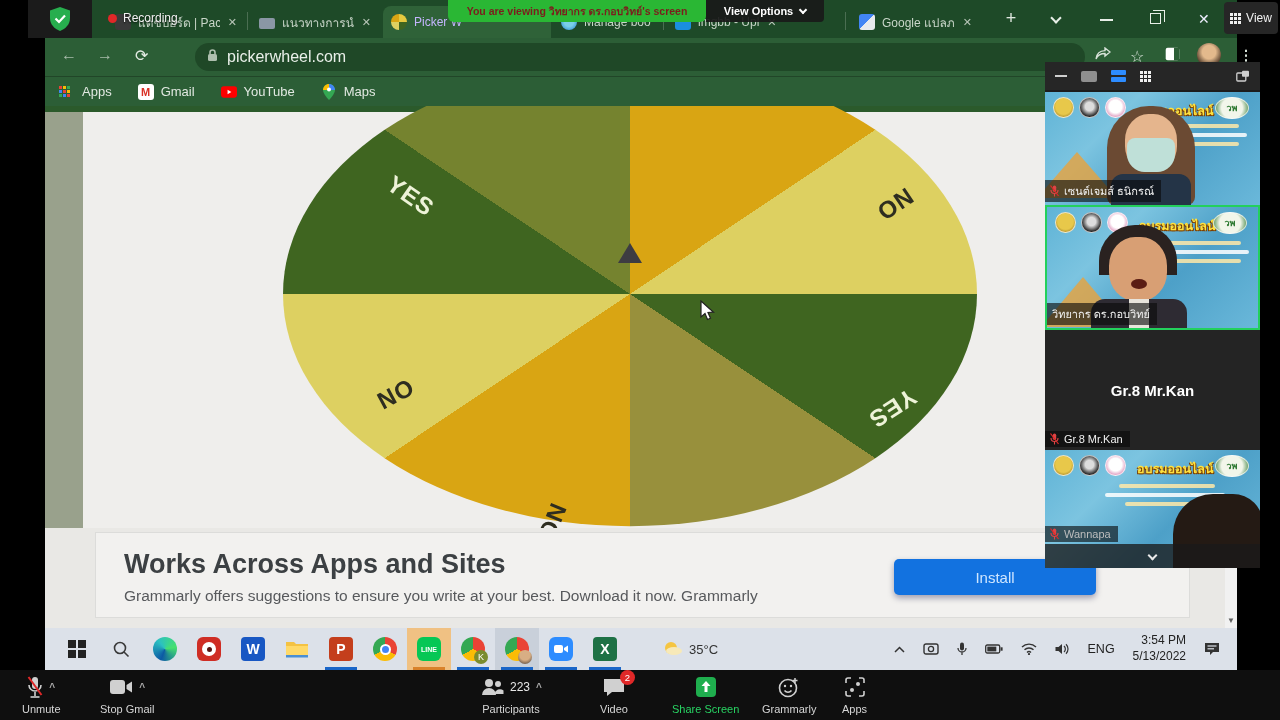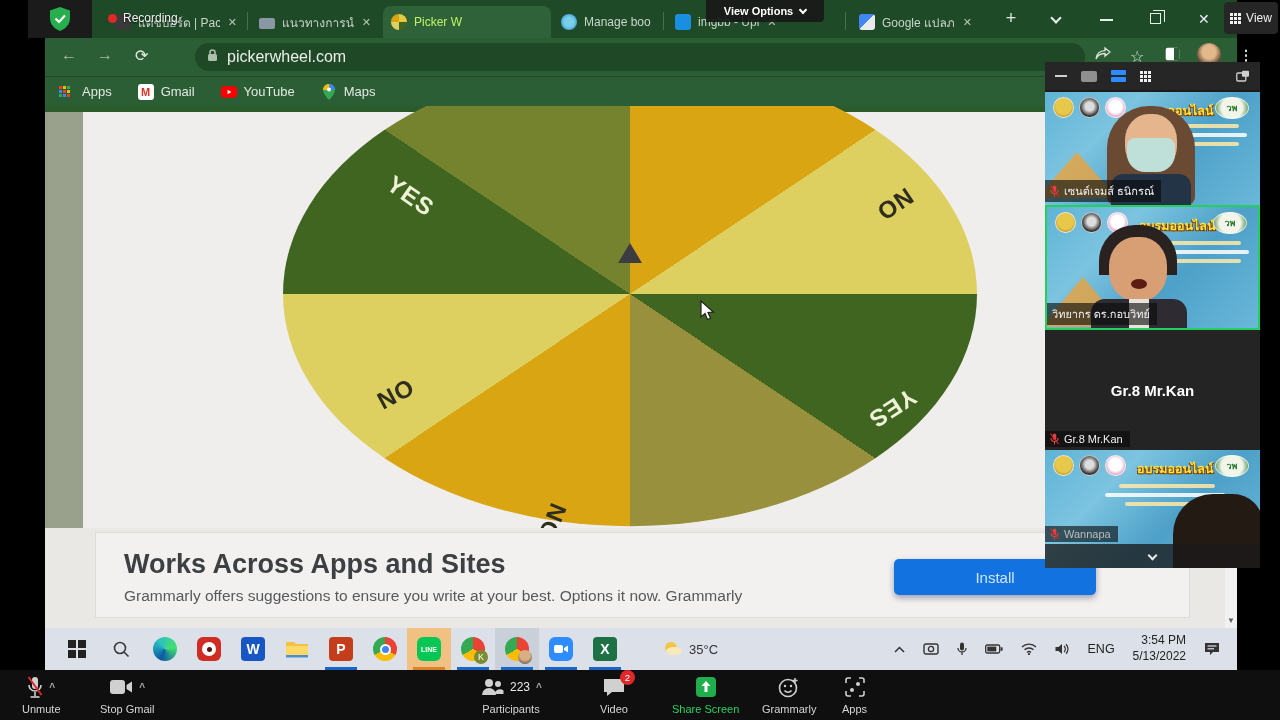--- a/index.html
+++ b/index.html
@@ -8,21 +8,21 @@
   #screen { position:absolute; inset:0; width:1280px; height:720px; background:#000; }
   .abs { position:absolute; }
 
   
   #tabstrip { left:45px; top:0; width:1192px; height:38px; background:#1e4a28; }
   .tab { position:absolute; top:6px; height:32px; display:flex; align-items:center;
          padding:0 8px; color:#c9d6c9; font-size:12px; border-radius:8px 8px 0 0; }
   .tab .favicon { width:16px; height:16px; margin-right:7px; flex:0 0 16px; border-radius:3px; }
   .tab .tab-label { white-space:nowrap; overflow:hidden; max-width:92px; }
   .tab .tab-close { margin-left:8px; color:#b9c6b9; font-size:11px; }
-  .tab.active { background:#2f6238; color:#bef264; }
+  .tab.active { background:#2f6238; color:#c4b5fd; }
   .tab-sep { position:absolute; top:12px; width:1px; height:18px; background:#4b6e52; }
   #new-tab-btn { left:955px; top:8px; width:22px; height:22px; color:#dfe7df; font-size:18px;
                  text-align:center; line-height:21px; }
 
   #toolbar { left:45px; top:38px; width:1192px; height:38px; background:#2c5e36; }
   .nav-ic { position:absolute; top:8px; font-size:16px; color:#a9bcab; }
   #addressbar { position:absolute; left:150px; top:5px; width:890px; height:28px;
                 background:#1f4827; border-radius:14px; display:flex; align-items:center;
                 padding:0 12px; }
   #addressbar .lock { margin-right:9px; }
@@ -288,21 +288,21 @@
     <span class="wheel-label wl-light" style="left:340px; top:76px; transform:rotate(35deg);">YES</span>
     <span class="wheel-label wl-dark" style="left:832px; top:84px; transform:rotate(-34deg);">ON</span>
     <span class="wheel-label wl-dark" style="left:332px; top:274px; transform:rotate(-28deg);">NO</span>
     <span class="wheel-label wl-light" style="left:822px; top:288px; transform:rotate(147deg);">YES</span>
     <span class="wheel-label wl-dark" style="left:488px; top:402px; transform:rotate(112deg);">NO</span>
     <div id="spin-pointer" class="abs"></div>
 
     <div id="ad-zone" class="abs">
       <div id="ad-card" class="abs">
         <div id="ad-title" class="abs">Works Across Apps and Sites</div>
-        <div id="ad-body" class="abs">Grammarly offers suggestions to ensure you write at your best. Options it now. Grammarly</div>
+        <div id="ad-body" class="abs">Grammarly offers suggestions to ensure you write at your best. Download it now. Grammarly</div>
         <div id="install-btn" class="abs">Install</div>
       </div>
     </div>
 
     <div id="page-scrollbar" class="abs">
       <div id="scroll-thumb" class="abs"></div>
       <div id="scroll-down" class="abs">▼</div>
     </div>
   </div>
 
@@ -435,20 +435,23 @@
 
   <div id="shield-box" class="abs">
     <svg width="20" height="24" viewBox="0 0 20 24">
         <path d="M10 0 L20 3.5 V11 C20 17.5 15.5 21.8 10 24 C4.5 21.8 0 17.5 0 11 V3.5 Z" fill="#27ae4e"></path>
         <path d="M5.5 11.5 L9 15 L15 8.5" fill="none" stroke="#fff" stroke-width="2.2"></path>
       </svg>
   </div>
   <div id="recording" class="abs">
     <span class="rec-dot"></span>
     <span class="rec-text">Recording</span>
+  </div>
+  <div id="share-banner" class="abs">
+    <span>You are viewing วิทยากร ดร.กอบวิทย์'s screen</span>
   </div>
   <div id="view-options" class="abs">
     <span>View Options</span>
     <span class="chev"></span>
   </div>
   <div id="wc-chevron" class="winctl"></div>
   <div id="wc-min" class="winctl"></div>
   <div id="wc-restore" class="winctl"></div>
   <div id="wc-close" class="winctl">✕</div>
   <div id="view-btn" class="abs">

